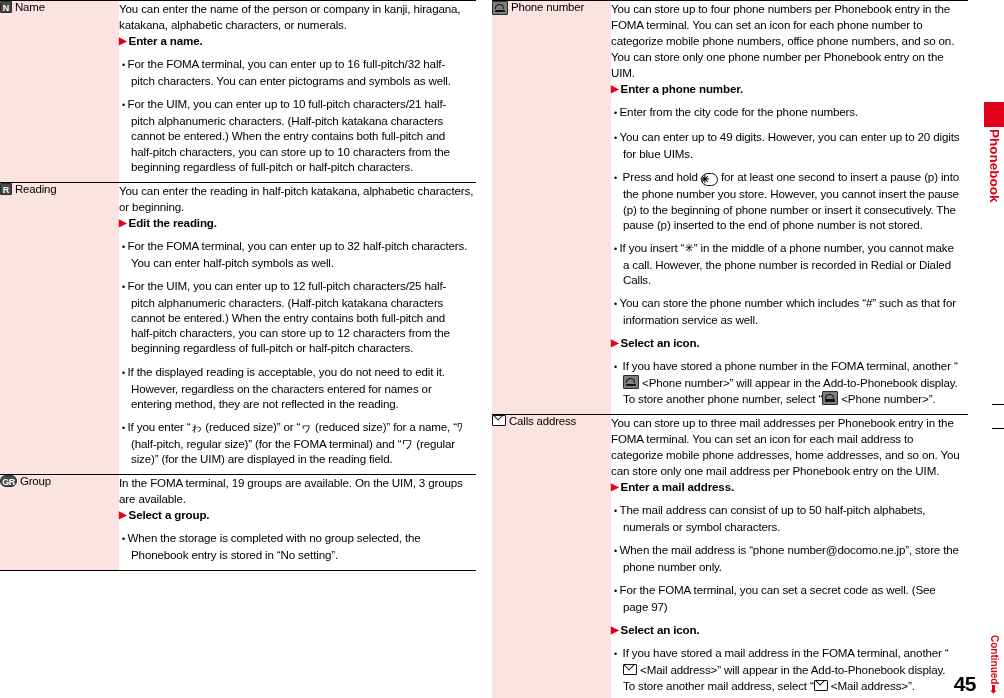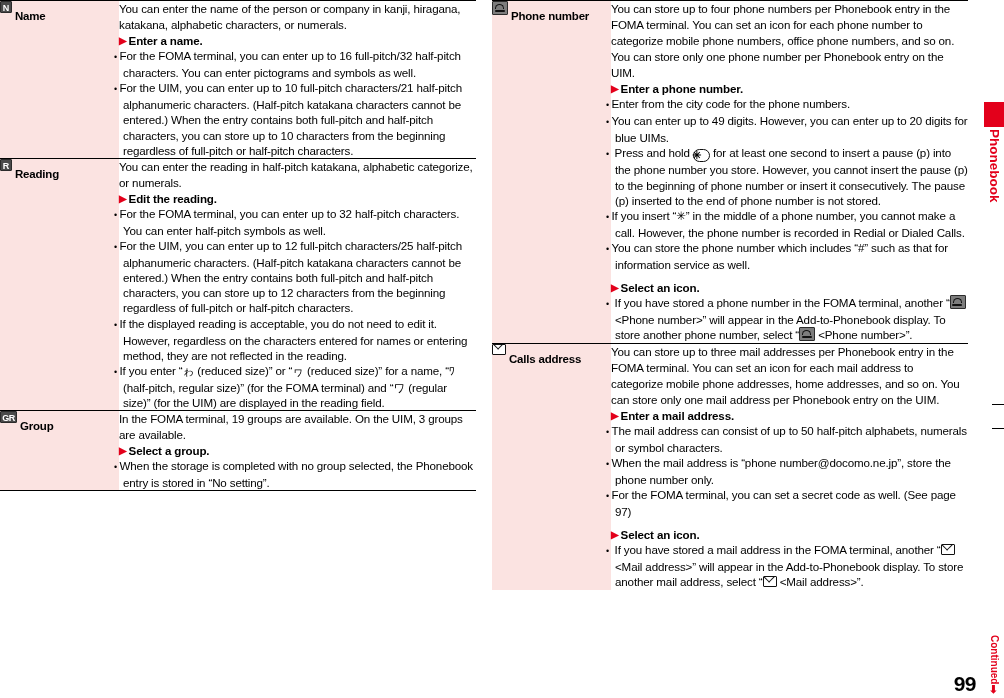--- a/index.html
+++ b/index.html
@@ -62,23 +62,23 @@
   }
 
   
   .label-inner {
     display: flex;
     align-items: flex-start;
     gap: 3px;
   }
   .label-text {
     font-size: 11.5px;
-    font-weight: bold;
+    font-weight: normal;
     line-height: 13px;
-    padding-top: 9px;
+    padding-top: 0;
     letter-spacing: -0.2px;
   }
 
   
   .ico-box {
     display: inline-block;
     background: #4a4a4a;
     color: #ffffff;
     font-size: 9px;
     font-weight: bold;
@@ -86,21 +86,21 @@
     height: 12px;
     min-width: 12px;
     text-align: center;
     padding: 0 1px;
     box-sizing: border-box;
     border: 1px solid #2b2b2b;
     border-radius: 1px;
     flex: 0 0 auto;
     font-family: "Liberation Sans", sans-serif;
   }
-  .ico-box.wide { min-width: 17px; letter-spacing: -0.5px; }
+  .ico-box.wide { min-width: 17px; letter-spacing: -0.5px; border-radius: 6px; }
 
   
   .ico-phone {
     display: inline-block;
     width: 14px;
     height: 12px;
     background: #7d7d7d;
     border: 1px solid #2b2b2b;
     border-radius: 1px;
     position: relative;
@@ -191,21 +191,21 @@
   .heading.spaced { margin-top: 8px; }
   .tri {
     color: #e3001b;
     font-size: 10px;
     line-height: 15.1px;
     flex: 0 0 auto;
   }
   .bullet {
     font-size: 11.6px;
     line-height: 15.1px;
-    margin: 0;
+    margin: 8px;
     padding-left: 4px;
     text-indent: -9px;
     letter-spacing: -0.15px;
   }
   .bullet::before {
     content: "\2022";
     font-size: 9px;
     padding-right: 2.5px;
   }
   .bullet .cont { display: inline; text-align: center; }
@@ -291,21 +291,21 @@
         </tr>
 
         <tr class="row-top-rule">
           <td class="label-cell">
             <div class="label-inner">
               <span class="ico-box">R</span>
               <span class="label-text">Reading</span>
             </div>
           </td>
           <td class="body-cell">
-            <p class="para">You can enter the reading in half-pitch katakana, alphabetic categorize, or numerals.</p>
+            <p class="para">You can enter the reading in half-pitch katakana, alphabetic characters, or beginning.</p>
             <p class="heading">
               <span class="tri">▶</span>
               <span>Edit the reading.</span>
             </p>
             <p class="bullet">For the FOMA terminal, you can enter up to 32 half-pitch characters. You can enter half-pitch symbols as well.</p>
             <p class="bullet">For the UIM, you can enter up to 12 full-pitch characters/25 half-pitch alphanumeric characters. (Half-pitch katakana characters cannot be entered.) When the entry contains both full-pitch and half-pitch characters, you can store up to 12 characters from the beginning regardless of full-pitch or half-pitch characters.</p>
             <p class="bullet">If the displayed reading is acceptable, you do not need to edit it. However, regardless on the characters entered for names or entering method, they are not reflected in the reading.</p>
             <p class="bullet">If you enter “ゎ (reduced size)” or “ヮ (reduced size)” for a name, “ﾜ (half-pitch, regular size)” (for the FOMA terminal) and “ワ (regular size)” (for the UIM) are displayed in the reading field.</p>
           </td>
         </tr>
@@ -399,18 +399,18 @@
   </div>
 
   <div class="side-tab">
     <div class="side-tab-block"></div>
     <span class="side-tab-label">Phonebook</span>
   </div>
 
   <div class="rule-mark" style="top:404px;"></div>
   <div class="rule-mark" style="top:428px;"></div>
 
-  <div class="page-number">99</div>
+  <div class="page-number">45</div>
   <div class="continued">
     <span>Continued</span><span class="arrow">➡</span>
   </div>
 
 </div>
 
 </body></html>

